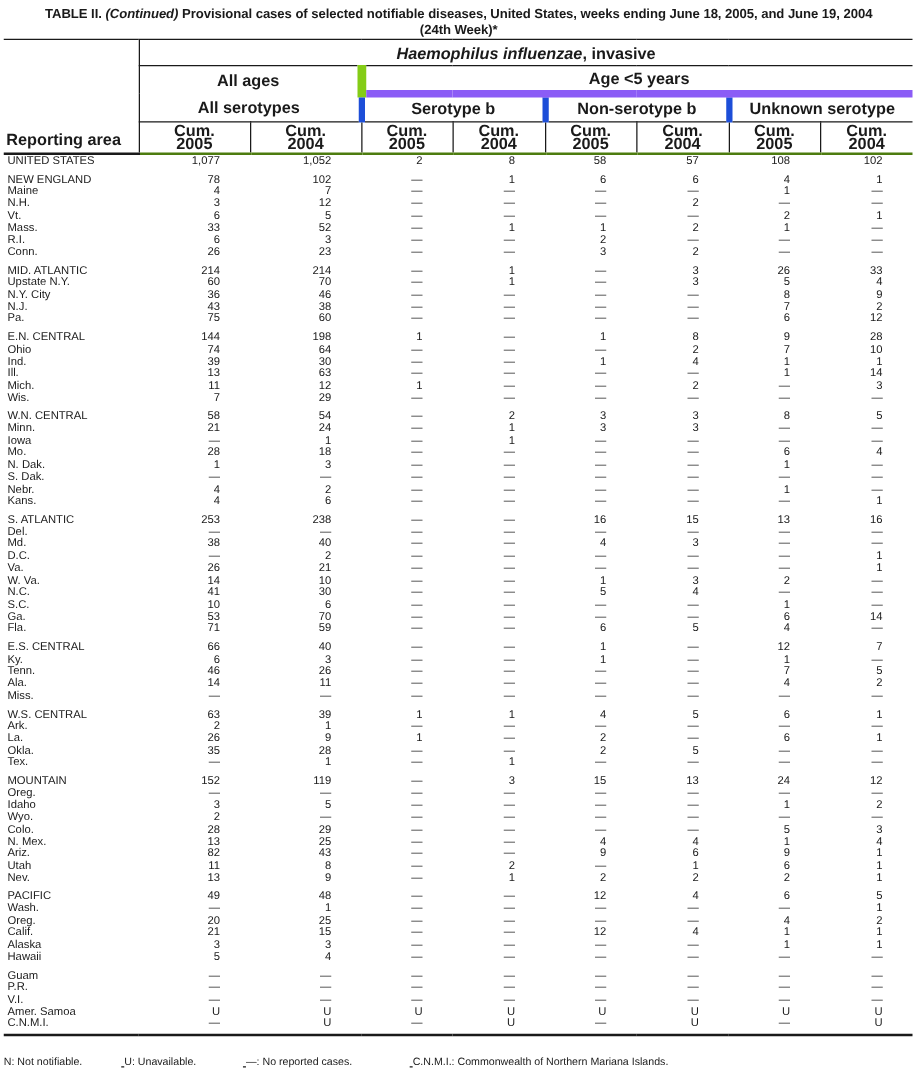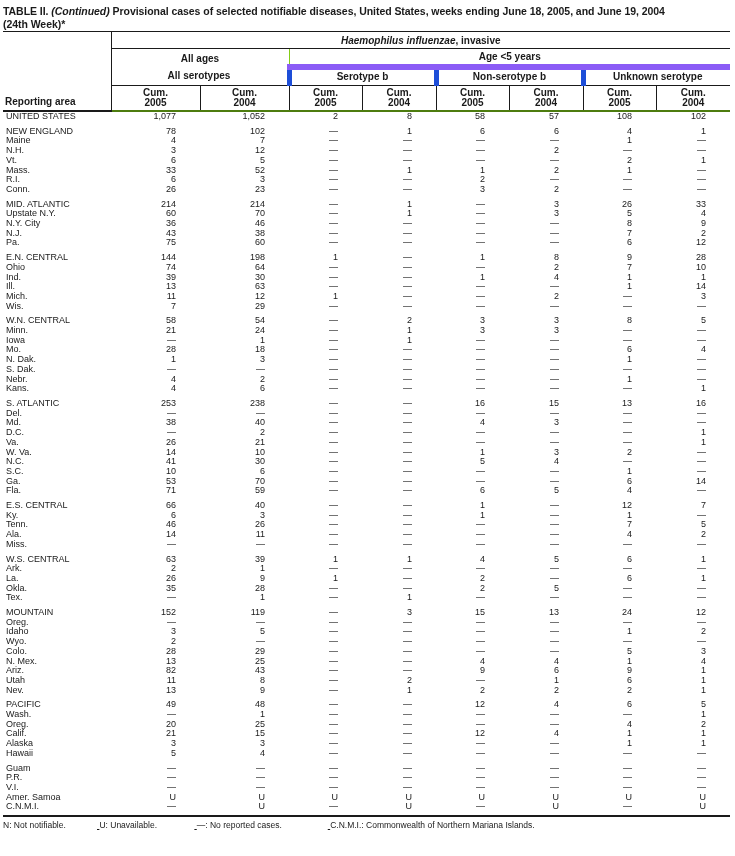--- a/index.html
+++ b/index.html
@@ -4,49 +4,49 @@
 <style>
   html,body { margin:0; padding:0; background:#fff; }
   body {
     width:735px; height:856px; box-sizing:border-box;
     padding:5px 4px 0 3px;
     font-family:"Liberation Sans", sans-serif;
     color:#1a1a1a;
   }
   .title {
     font-size:10.5px; font-weight:bold; line-height:12.5px;
-    letter-spacing:-0.05px; margin:0 0 1px 0;
+    letter-spacing:-0.05px; margin:0 0 1px 0;text-align:center;
   }
   .title .cont { font-style:italic; }
   table {
     border-collapse:collapse; table-layout:fixed; width:727px;
     border-top:1px solid #1a1a1a; border-bottom:2px solid #1a1a1a;
   }
-  thead th { font-weight:bold; font-size:10px; padding:0; color:#1a1a1a; }
+  thead th { font-weight:bold; font-size:13px; padding:0; color:#1a1a1a; }
   th.areahead {
     text-align:left; vertical-align:bottom;
     border-right:1px solid #1a1a1a; border-bottom:2px solid #1a1a1a;
     padding:0 0 3px 2px;
   }
   th.disease { text-align:center; border-bottom:1px solid #1a1a1a; padding:3px 0 2px 0; }
   th.disease .sci { font-style:italic; }
   th.grp { text-align:center; padding:2px 0; }
-  th.allages { border-right:1px solid #84cc16;margin-left:36px; }
+  th.allages { border-right:7px solid #84cc16;margin-left:36px; }
   th.age5 { border-bottom:6px solid #8b5cf6;margin-left:12px; }
   th.sub { text-align:center; border-bottom:1px solid #1a1a1a; padding:1px 0 3px 0; }
   th.sub.bl { border-left:5px solid #1d4ed8; }
   th.cum { text-align:center; border-bottom:2px solid #4d7c0f; padding:2px 0; line-height:10px; }
   th.cum + th.cum { border-left:1px solid #1a1a1a; }
   th.cum span { display:block; }
   tbody td { font-size:9px; line-height:9.7px; padding:0; white-space:nowrap; }
   td.area { text-align:left; padding-left:3px; }
   td.val { text-align:right; padding-right:24px; }
   tbody.gap tr:first-child td { padding-top:5px; }
   tbody.last tr:last-child td { padding-bottom:3px; }
-  .footnotes { font-size:8.5px; line-height:10px; margin-top:3px;text-decoration:underline; }
+  .footnotes { font-size:8.5px; line-height:10px; margin-top:15px;text-decoration:underline; }
   .fn-row { white-space:nowrap; }
   .fn-seg { display:inline-block; }
   .fn-seg.w1 { width:94px; }
   .fn-seg.w2 { width:95px; }
   .fn-seg.w3 { width:131px; }
 </style>
 </head>
 <body>
 
 <div class="title">

